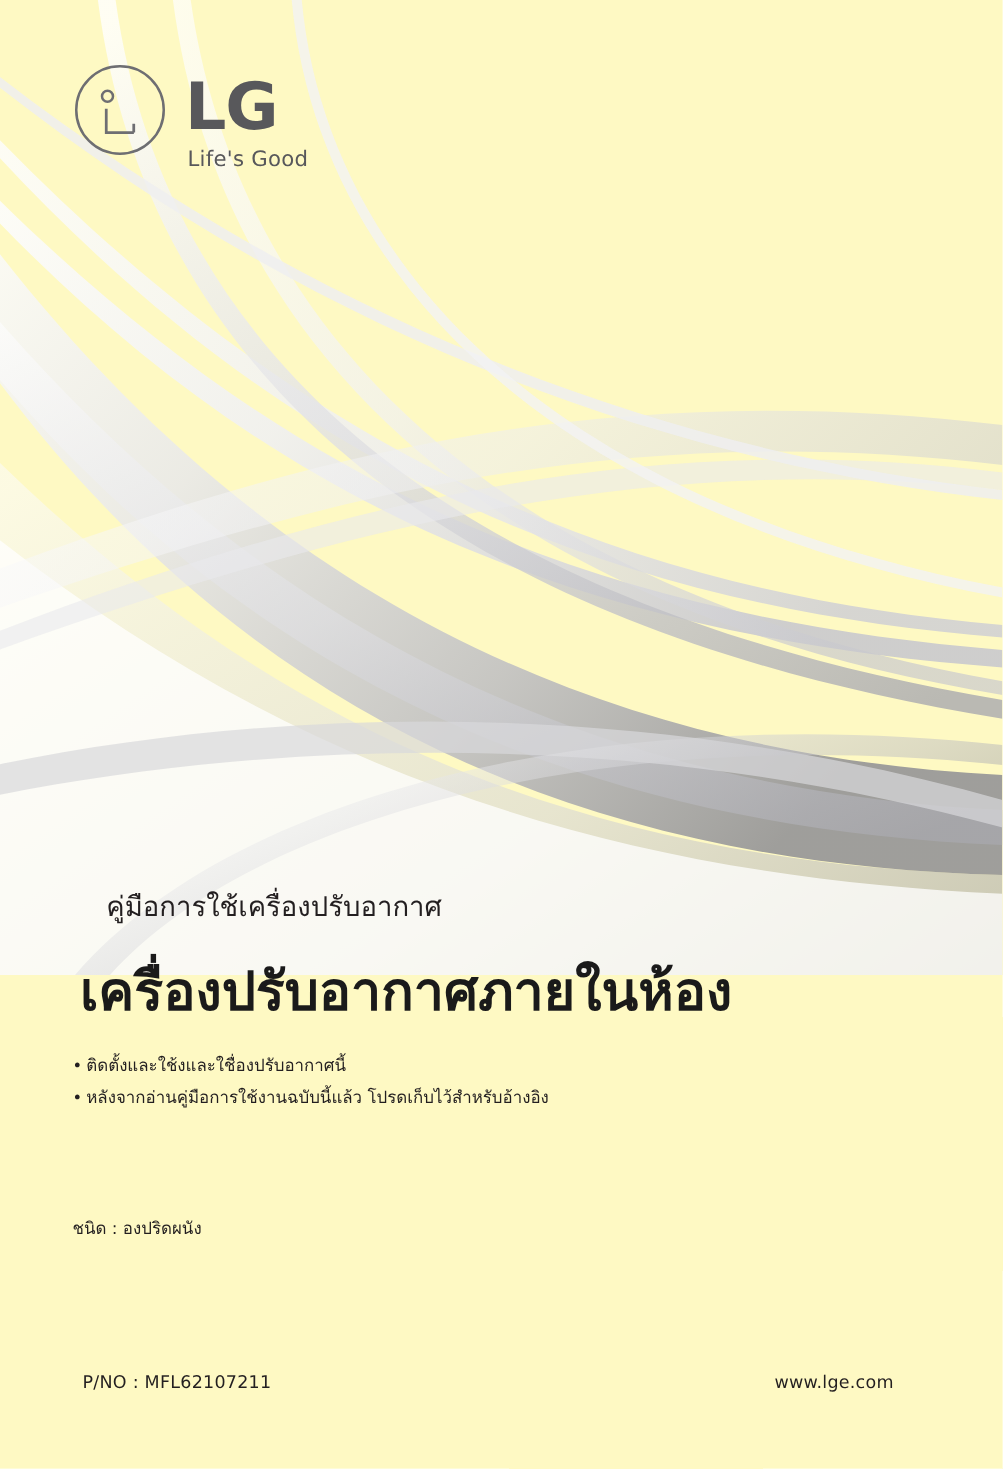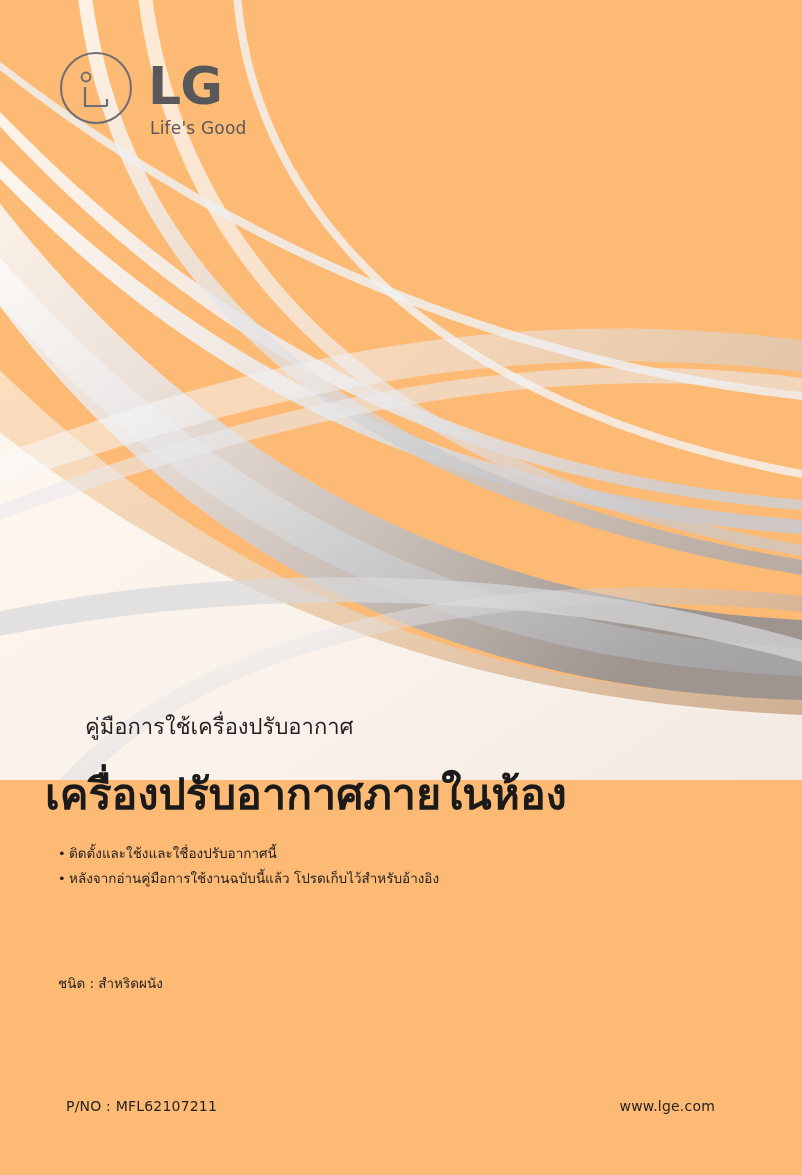--- a/index.html
+++ b/index.html
@@ -11,21 +11,21 @@
     height: 1175px;
     background: #ffffff;
     font-family: "DejaVu Sans", "Liberation Sans", sans-serif;
     overflow: hidden;
     position: relative;
   }
   #page {
     position: relative;
     width: 802px;
     height: 1175px;
-    background: #fdba74;
+    background: #fef9c3;
     overflow: hidden;
   }
 
   
   #artwork {
     position: absolute;
     left: 0;
     top: 0;
     width: 802px;
     height: 780px;
@@ -84,21 +84,21 @@
     left: 57px;
     top: 710px;
     font-size: 22px;
     color: #231f20;
     line-height: 34px;
     white-space: nowrap;
     margin-left: 28px;
   }
   #doc-title {
     position: absolute;
-    left: 45px;
+    left: 64px;
     top: 765px;
     font-size: 43px;
     font-weight: bold;
     color: #1a1a1a;
     line-height: 58px;
     white-space: nowrap;
   }
 
   
   #bullets {
@@ -240,20 +240,20 @@
       </div>
     </div>
     <div class="bullet-row">
       <div class="bullet-dot">•</div>
       <div class="bullet-text">
         <div>หลังจากอ่านคู่มือการใช้งานฉบับนี้แล้ว โปรดเก็บไว้สำหรับอ้างอิง</div>
       </div>
     </div>
   </div>
 
-  <div id="type-line">ชนิด : สำหริดผนัง</div>
+  <div id="type-line">ชนิด : องปริดผนัง</div>
 
   <div id="footer">
     <div id="pno">P/NO : MFL62107211</div>
     <div id="website">www.lge.com</div>
   </div>
 
 </div>
 
 </body></html>

